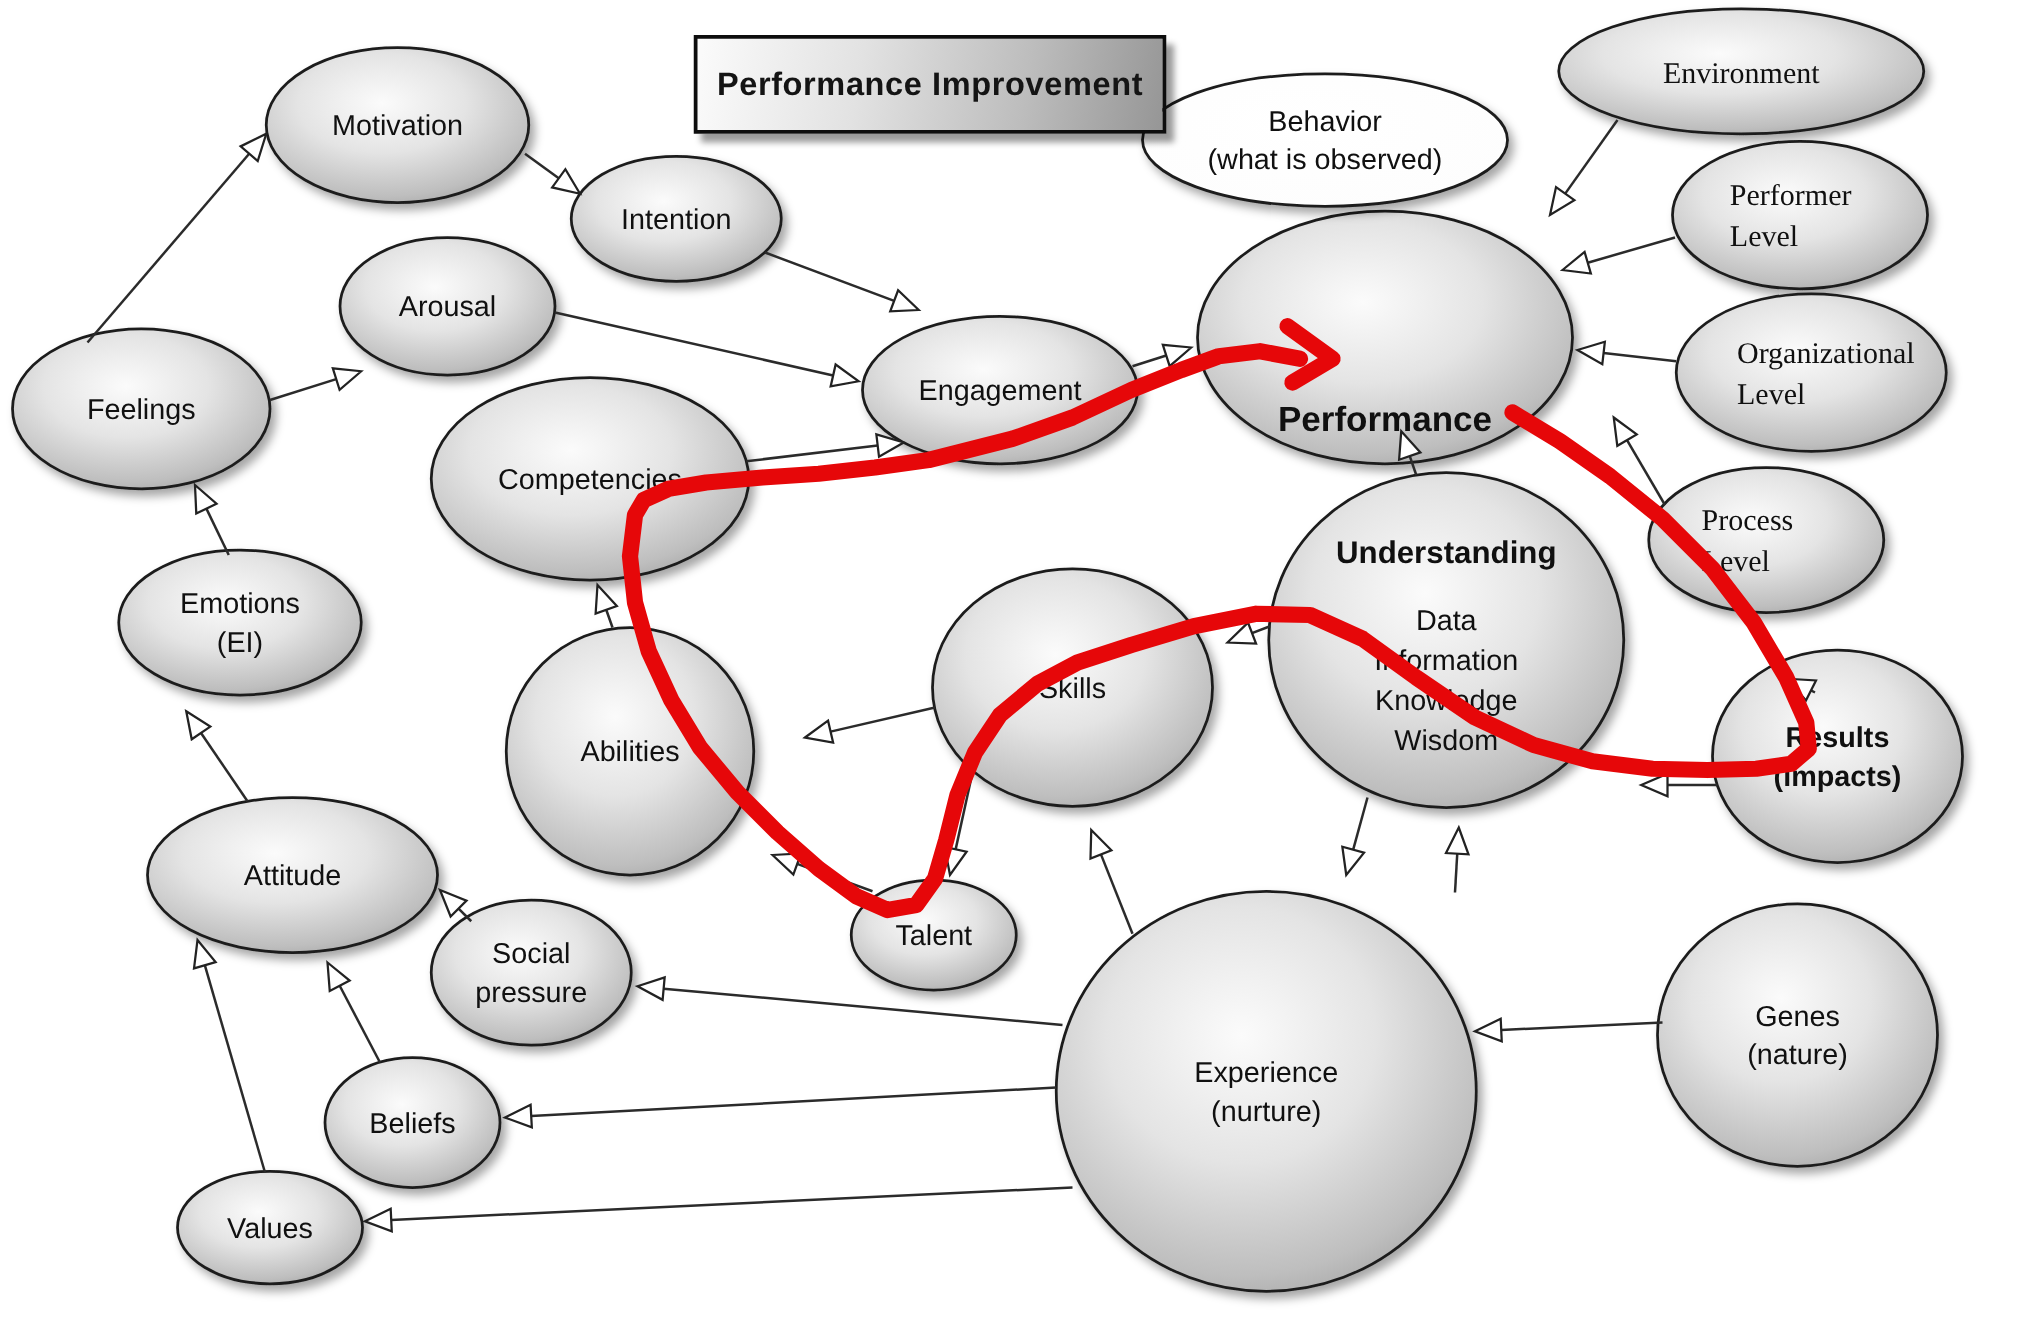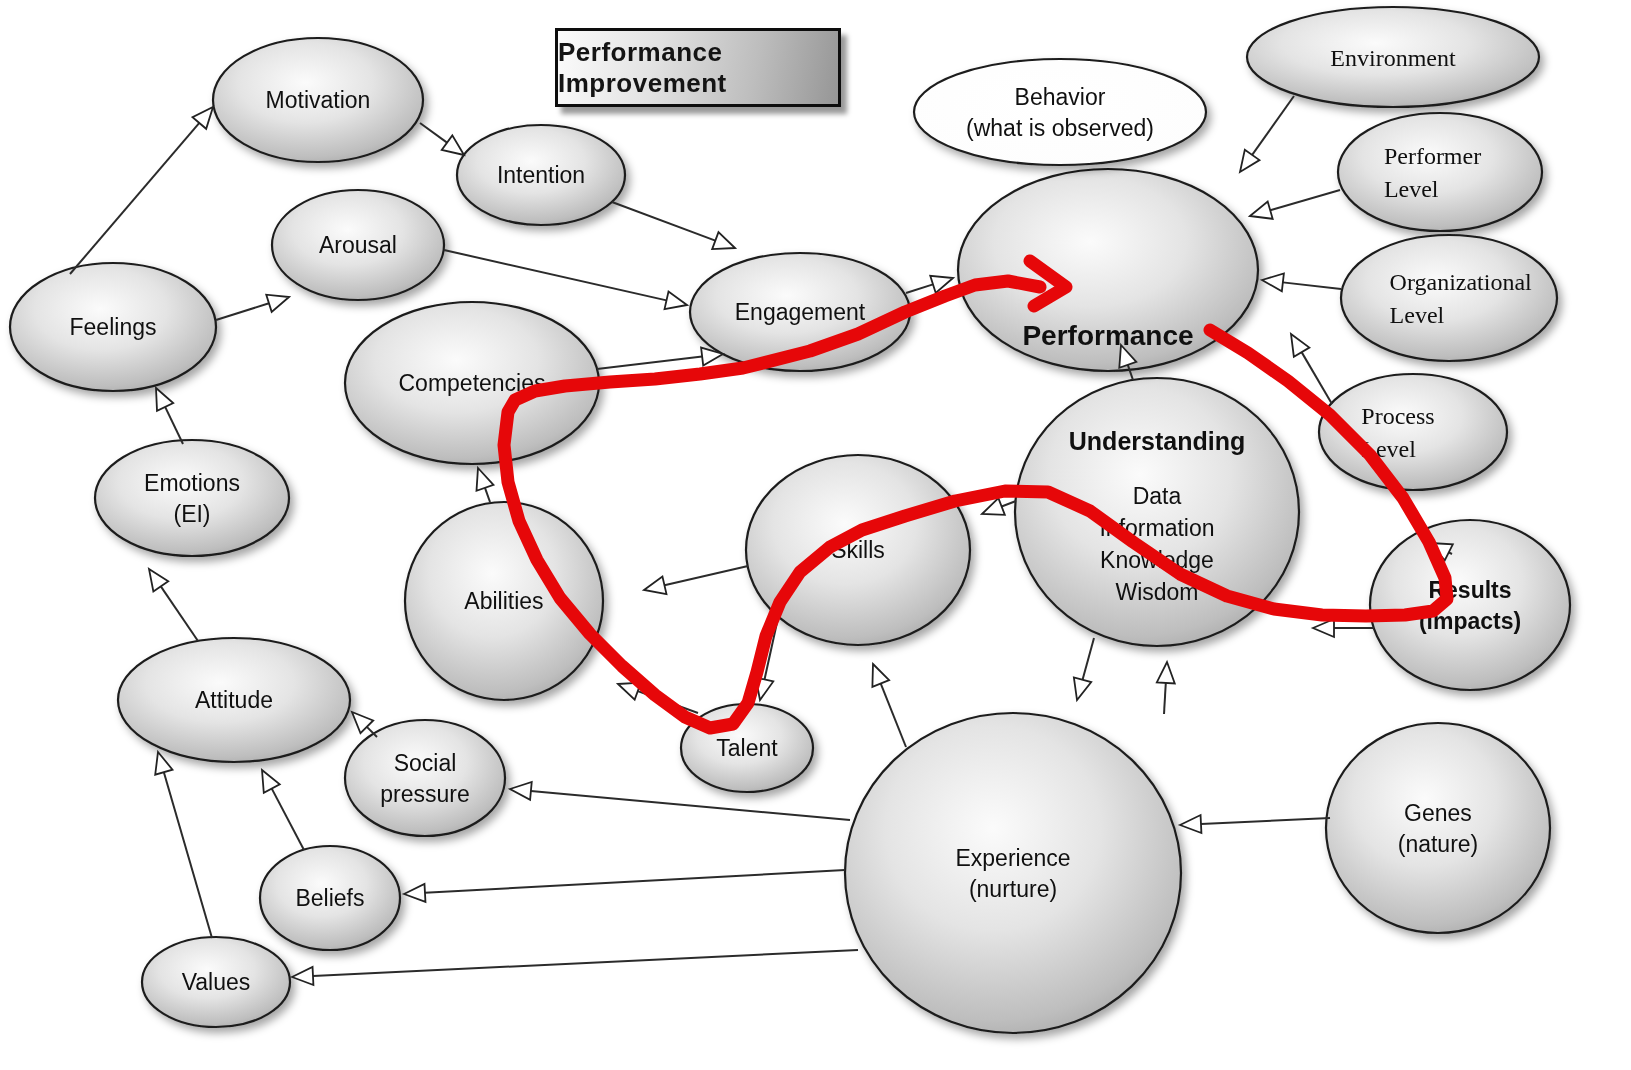--- a/index.html
+++ b/index.html
@@ -1,19 +1,19 @@
 <!DOCTYPE html>
 <html><head>
 <meta charset="utf-8">
 <style>
   html,body{margin:0;padding:0;background:#ffffff;}
   #stage{position:relative;width:1631px;height:1070px;background:#ffffff;overflow:hidden;
          font-family:"Liberation Sans",sans-serif;}
   #diagram-svg{position:absolute;left:0;top:0;width:1631px;height:1070px;}
-  #title-box{position:absolute;left:555px;top:28px;width:286px;height:79px;
+  #title-box{position:absolute;left:555px;top:28px;width:378px;height:79px;
     box-sizing:border-box;border:3px solid #0d0d0d;
     background:linear-gradient(100deg,#fbfbfb 0%,#e2e2e2 35%,#bdbdbd 70%,#969696 100%);
     box-shadow:6px 7px 5px rgba(0,0,0,0.40);
     display:flex;align-items:center;justify-content:center;
     font-size:26px;font-weight:bold;color:#141414;letter-spacing:0.5px;}
   .node-label{fill:#101010;}
   .edge-line{stroke:#2b2b2b;stroke-width:2;fill:none;}
   .edge-head{fill:#ffffff;stroke:#222222;stroke-width:1.8;}
 </style>
 </head>

